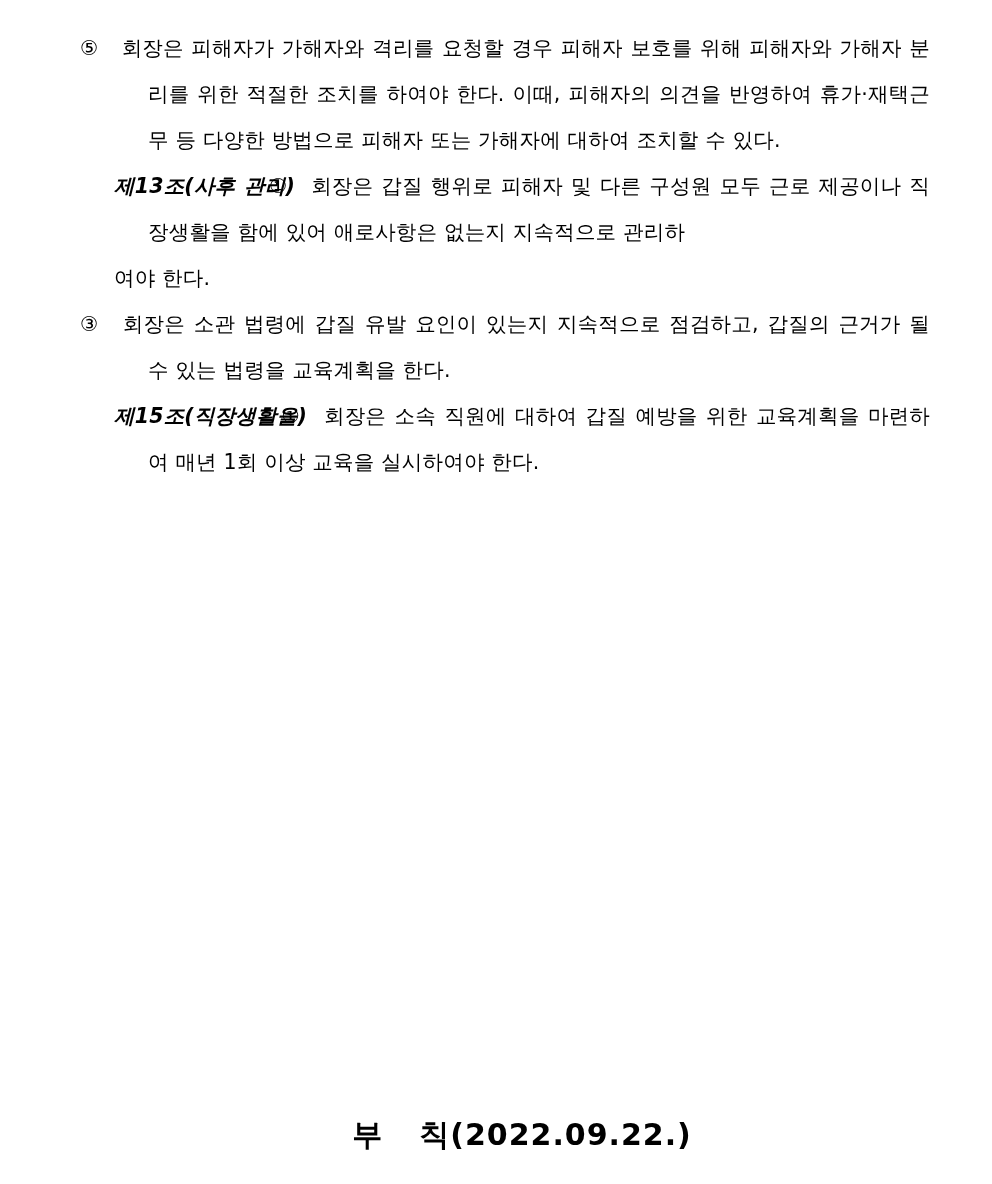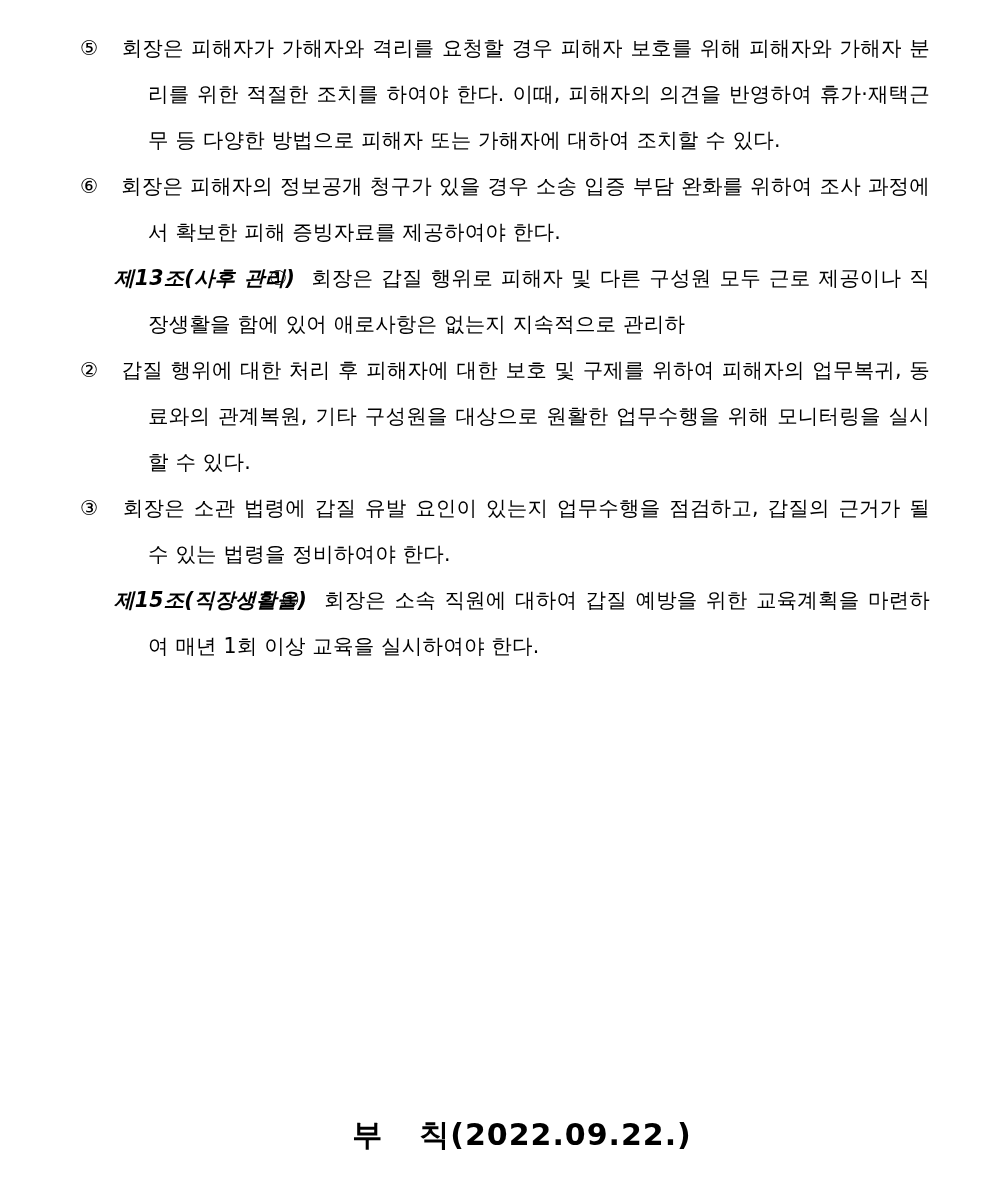--- a/index.html
+++ b/index.html
@@ -81,41 +81,36 @@
 </head>
 <body>
 
 <div class="page">
 
   <p class="para indent-1">
     <span class="marker circ">⑤</span>
     <span>회장은 피해자가 가해자와 격리를 요청할 경우 피해자 보호를 위해 피해자와 가해자 분리를 위한 적절한 조치를 하여야 한다. 이때, 피해자의 의견을 반영하여 휴가·재택근무 등 다양한 방법으로 피해자 또는 가해자에 대하여 조치할 수 있다.</span>
   </p>
 
-  <p class="para indent-1">
-    <span class="marker circ">⑥</span>
-    <span>회장은 피해자의 정보공개 청구가 있을 경우 소송 입증 부담 완화를 위하여 조사 과정에서 확보한 피해 증빙자료를 제공하여야 한다.</span>
-  </p>
 
   <p class="para indent-art">
     <span class="art-title">제13조(사후 관리)</span>
     <span class="marker circ">①</span>
     <span>회장은 갑질 행위로 피해자 및 다른 구성원 모두 근로 제공이나 직장생활을 함에 있어 애로사항은 없는지 지속적으로 관리하</span>
   </p>
+  <p class="para flush">
+    <span>여야 한다.</span>
+  </p>
 
-  <p class="para indent-1">
-    <span class="marker circ">②</span>
-    <span>갑질 행위에 대한 처리 후 피해자에 대한 보호 및 구제를 위하여 피해자의 업무복귀, 동료와의 관계복원, 기타 구성원을 대상으로 원활한 업무수행을 위해 모니터링을 실시할 수 있다.</span>
-  </p>
 
 
 
   <p class="para indent-1">
     <span class="marker circ">③</span>
-    <span>회장은 소관 법령에 갑질 유발 요인이 있는지 업무수행을 점검하고, 갑질의 근거가 될 수 있는 법령을 정비하여야 한다.</span>
+    <span>회장은 소관 법령에 갑질 유발 요인이 있는지 지속적으로 점검하고, 갑질의 근거가 될 수 있는 법령을 교육계획을 한다.</span>
   </p>
 
   <p class="para indent-art">
     <span class="art-title">제15조(직장생활을)</span>
     <span class="marker circ">①</span>
     <span>회장은 소속 직원에 대하여 갑질 예방을 위한 교육계획을 마련하여 매년 1회 이상 교육을 실시하여야 한다.</span>
   </p>
 
 
   <div class="appendix">

